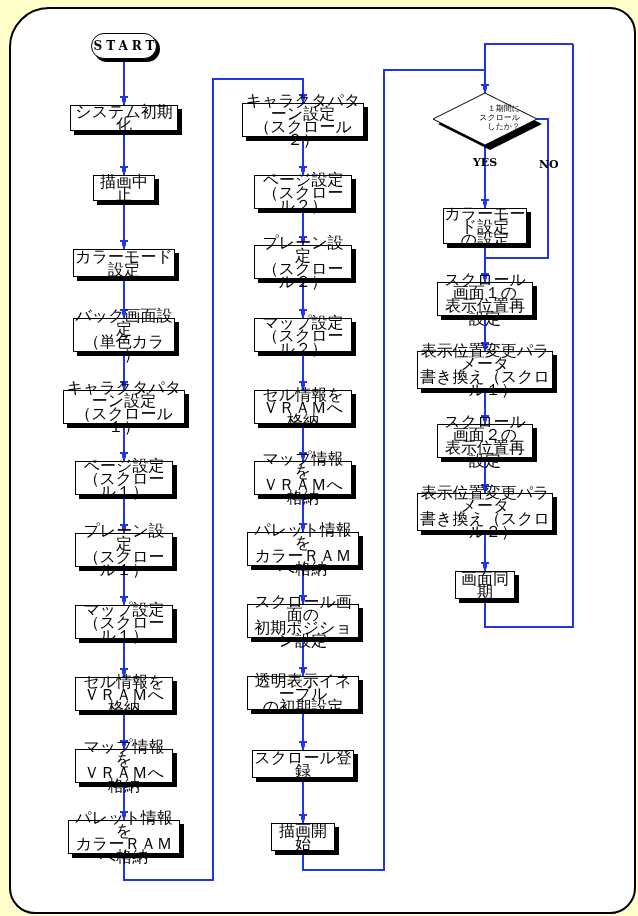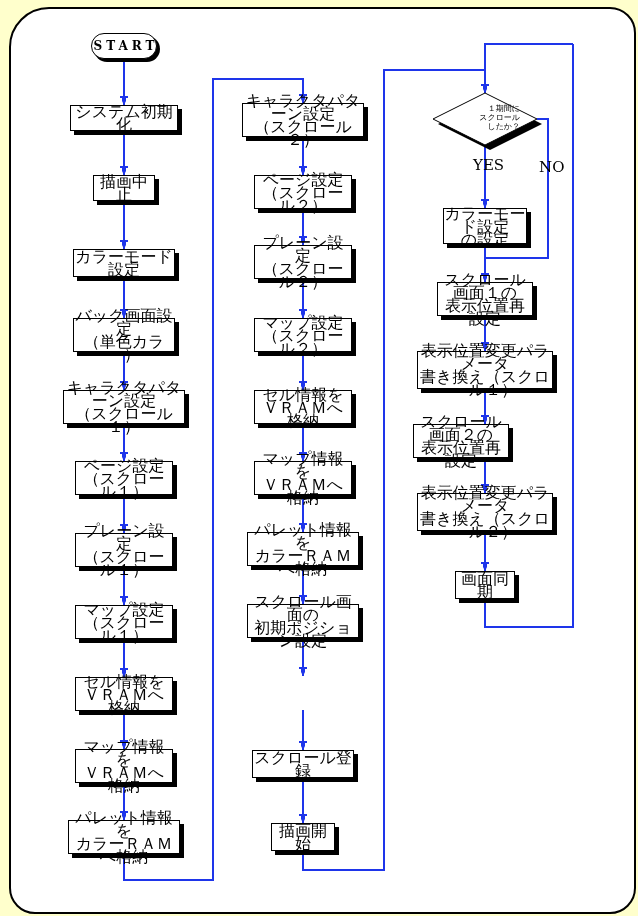--- a/index.html
+++ b/index.html
@@ -54,22 +54,23 @@
     position:absolute;
     text-align:right;
     font-size:8px;line-height:9px;
     white-space:pre-line;
     color:var(--ink);
     z-index:3;
   }
   .branch-label{
     position:absolute;
     font-family:"DejaVu Serif","Liberation Serif",serif;
-    font-size:15px;color:var(--ink);
+    font-size:11px;color:var(--ink);
     z-index:3;
+    font-weight:bold;
   }
 </style>
 </head>
 <body>
 
 <div class="frame"></div>
 
 <div class="canvas">
 
   <svg class="wires" width="638" height="916" viewBox="0 0 638 916">
@@ -194,28 +195,30 @@
   <div class="pbox" style="left:254px;top:318px;width:98px;height:34px">マップ設定
 （スクロール２）</div>
   <div class="pbox" style="left:254px;top:390px;width:98px;height:34px">セル情報を
 ＶＲＡＭへ格納</div>
   <div class="pbox" style="left:254px;top:461px;width:98px;height:34px">マップ情報を
 ＶＲＡＭへ格納</div>
   <div class="pbox" style="left:247px;top:532px;width:112px;height:34px">パレット情報を
 カラーＲＡＭへ格納</div>
   <div class="pbox" style="left:247px;top:604px;width:112px;height:34px">スクロール画面の
 初期ポジション設定</div>
+  <div class="pbox" style="left:247px;top:676px;width:112px;height:34px">透明表示イネーブル
+の初期設定</div>
   <div class="pbox" style="left:252px;top:750px;width:102px;height:28px">スクロール登録</div>
   <div class="pbox" style="left:271px;top:823px;width:64px;height:28px">描画開始</div>
 
   <div class="pbox" style="left:443px;top:208px;width:84px;height:36px">カラーモード設定
 の設定</div>
   <div class="pbox" style="left:437px;top:282px;width:96px;height:34px">スクロール画面１の
 表示位置再設定</div>
   <div class="pbox" style="left:417px;top:351px;width:136px;height:38px">表示位置変更パラメータ
 書き換え（スクロール１）</div>
-  <div class="pbox" style="left:413px;top:424px;width:96px;height:34px">スクロール画面２の
+  <div class="pbox" style="left:437px;top:424px;width:96px;height:34px">スクロール画面２の
 表示位置再設定</div>
   <div class="pbox" style="left:417px;top:493px;width:136px;height:38px">表示位置変更パラメータ
 書き換え（スクロール２）</div>
   <div class="pbox" style="left:455px;top:571px;width:60px;height:28px">画面同期</div>
 
 </div>
 
 </body></html>

